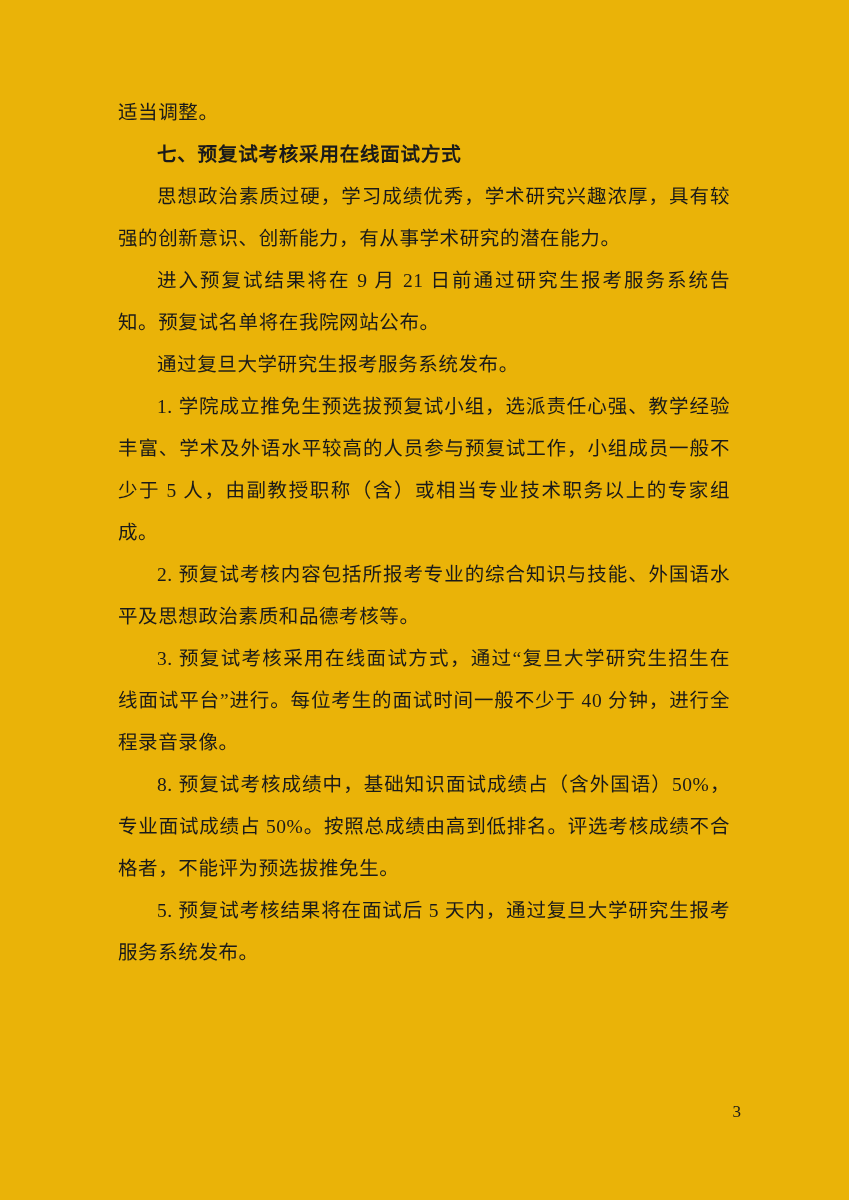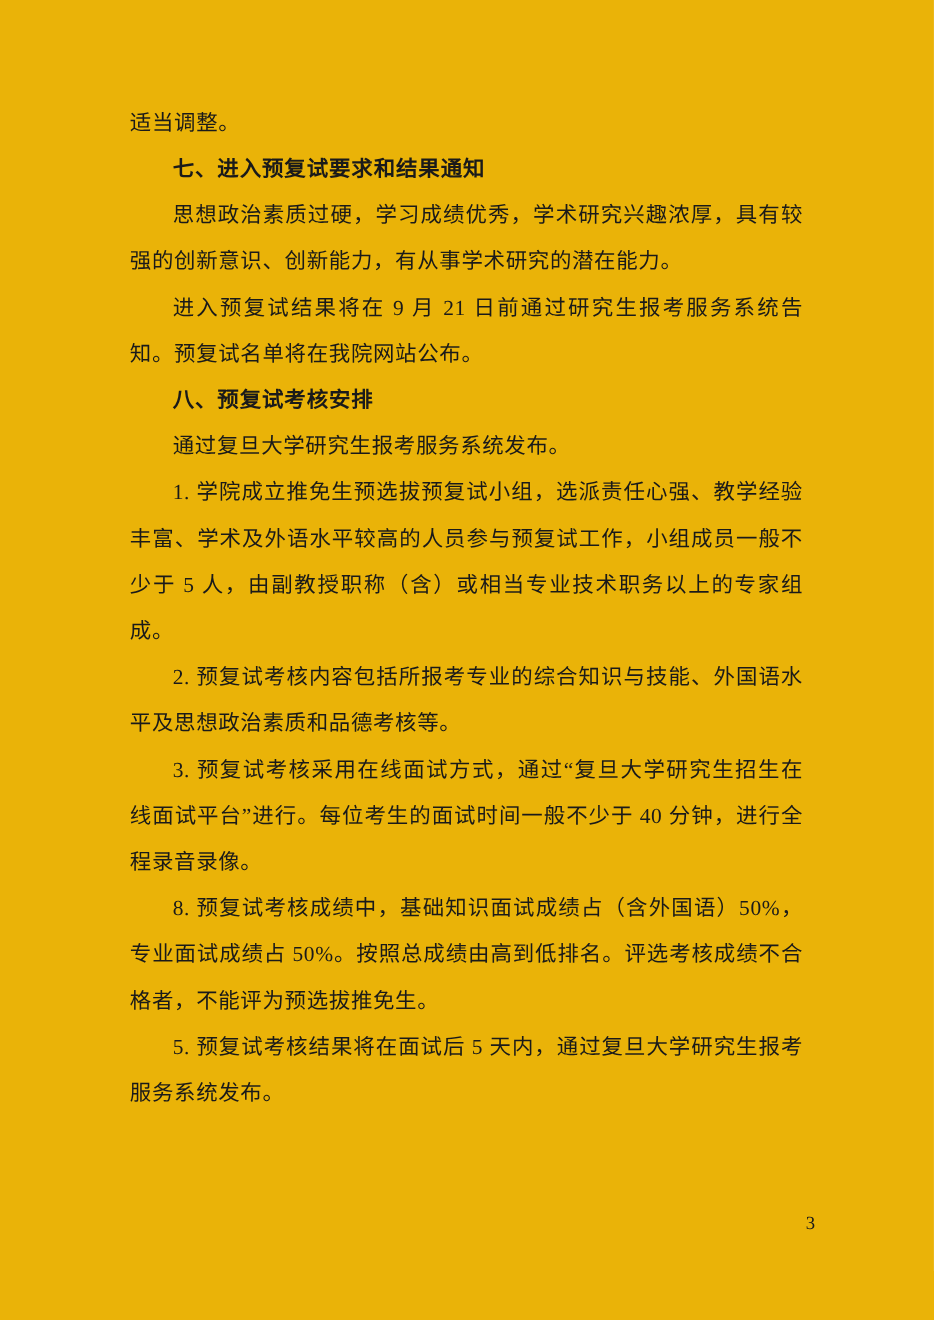--- a/index.html
+++ b/index.html
@@ -53,27 +53,26 @@
   }
 </style>
 </head>
 <body>
 
 <div class="page">
   <div class="content">
 
     <p class="para">适当调整。</p>
 
-    <h2 class="heading">七、进入预复试要求和结果通知</h2>
+    <h2 class="heading">七、预复试考核采用在线面试方式</h2>
 
     <p class="para indent">思想政治素质过硬，学习成绩优秀，学术研究兴趣浓厚，具有较强的创新意识、创新能力，有从事学术研究的潜在能力。</p>
 
     <p class="para indent">进入预复试结果将在 9 月 21 日前通过研究生报考服务系统告知。预复试名单将在我院网站公布。</p>
 
-    <h2 class="heading">八、预复试考核安排</h2>
 
     <p class="para indent">通过复旦大学研究生报考服务系统发布。</p>
 
 
     <p class="para indent">1. 学院成立推免生预选拔预复试小组，选派责任心强、教学经验丰富、学术及外语水平较高的人员参与预复试工作，小组成员一般不少于 5 人，由副教授职称（含）或相当专业技术职务以上的专家组成。</p>
 
     <p class="para indent">2. 预复试考核内容包括所报考专业的综合知识与技能、外国语水平及思想政治素质和品德考核等。</p>
 
     <p class="para indent">3. 预复试考核采用在线面试方式，通过“复旦大学研究生招生在线面试平台”进行。每位考生的面试时间一般不少于 40 分钟，进行全程录音录像。</p>
 

